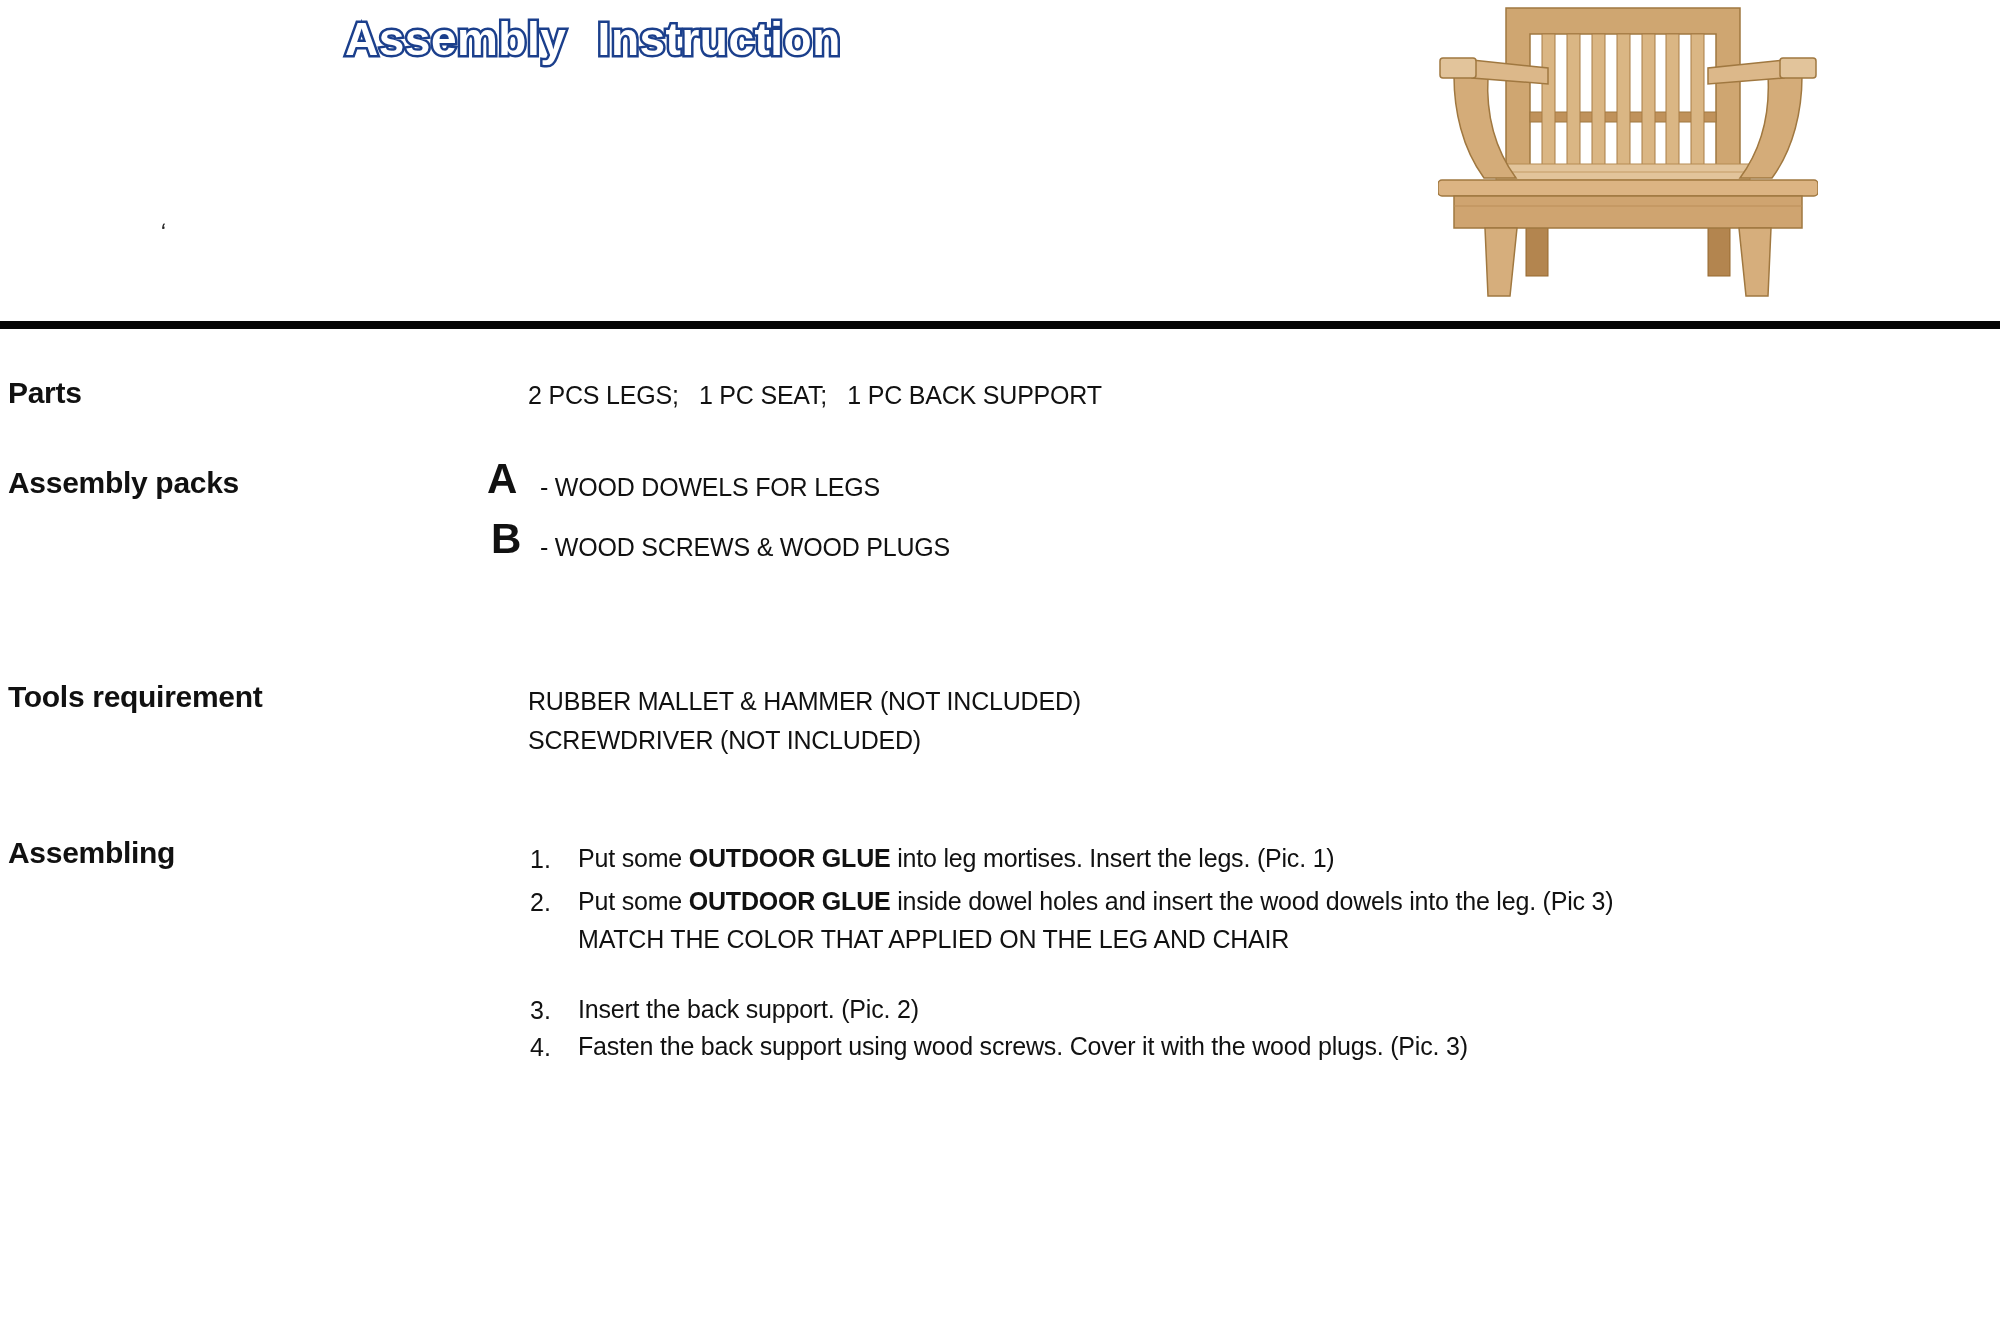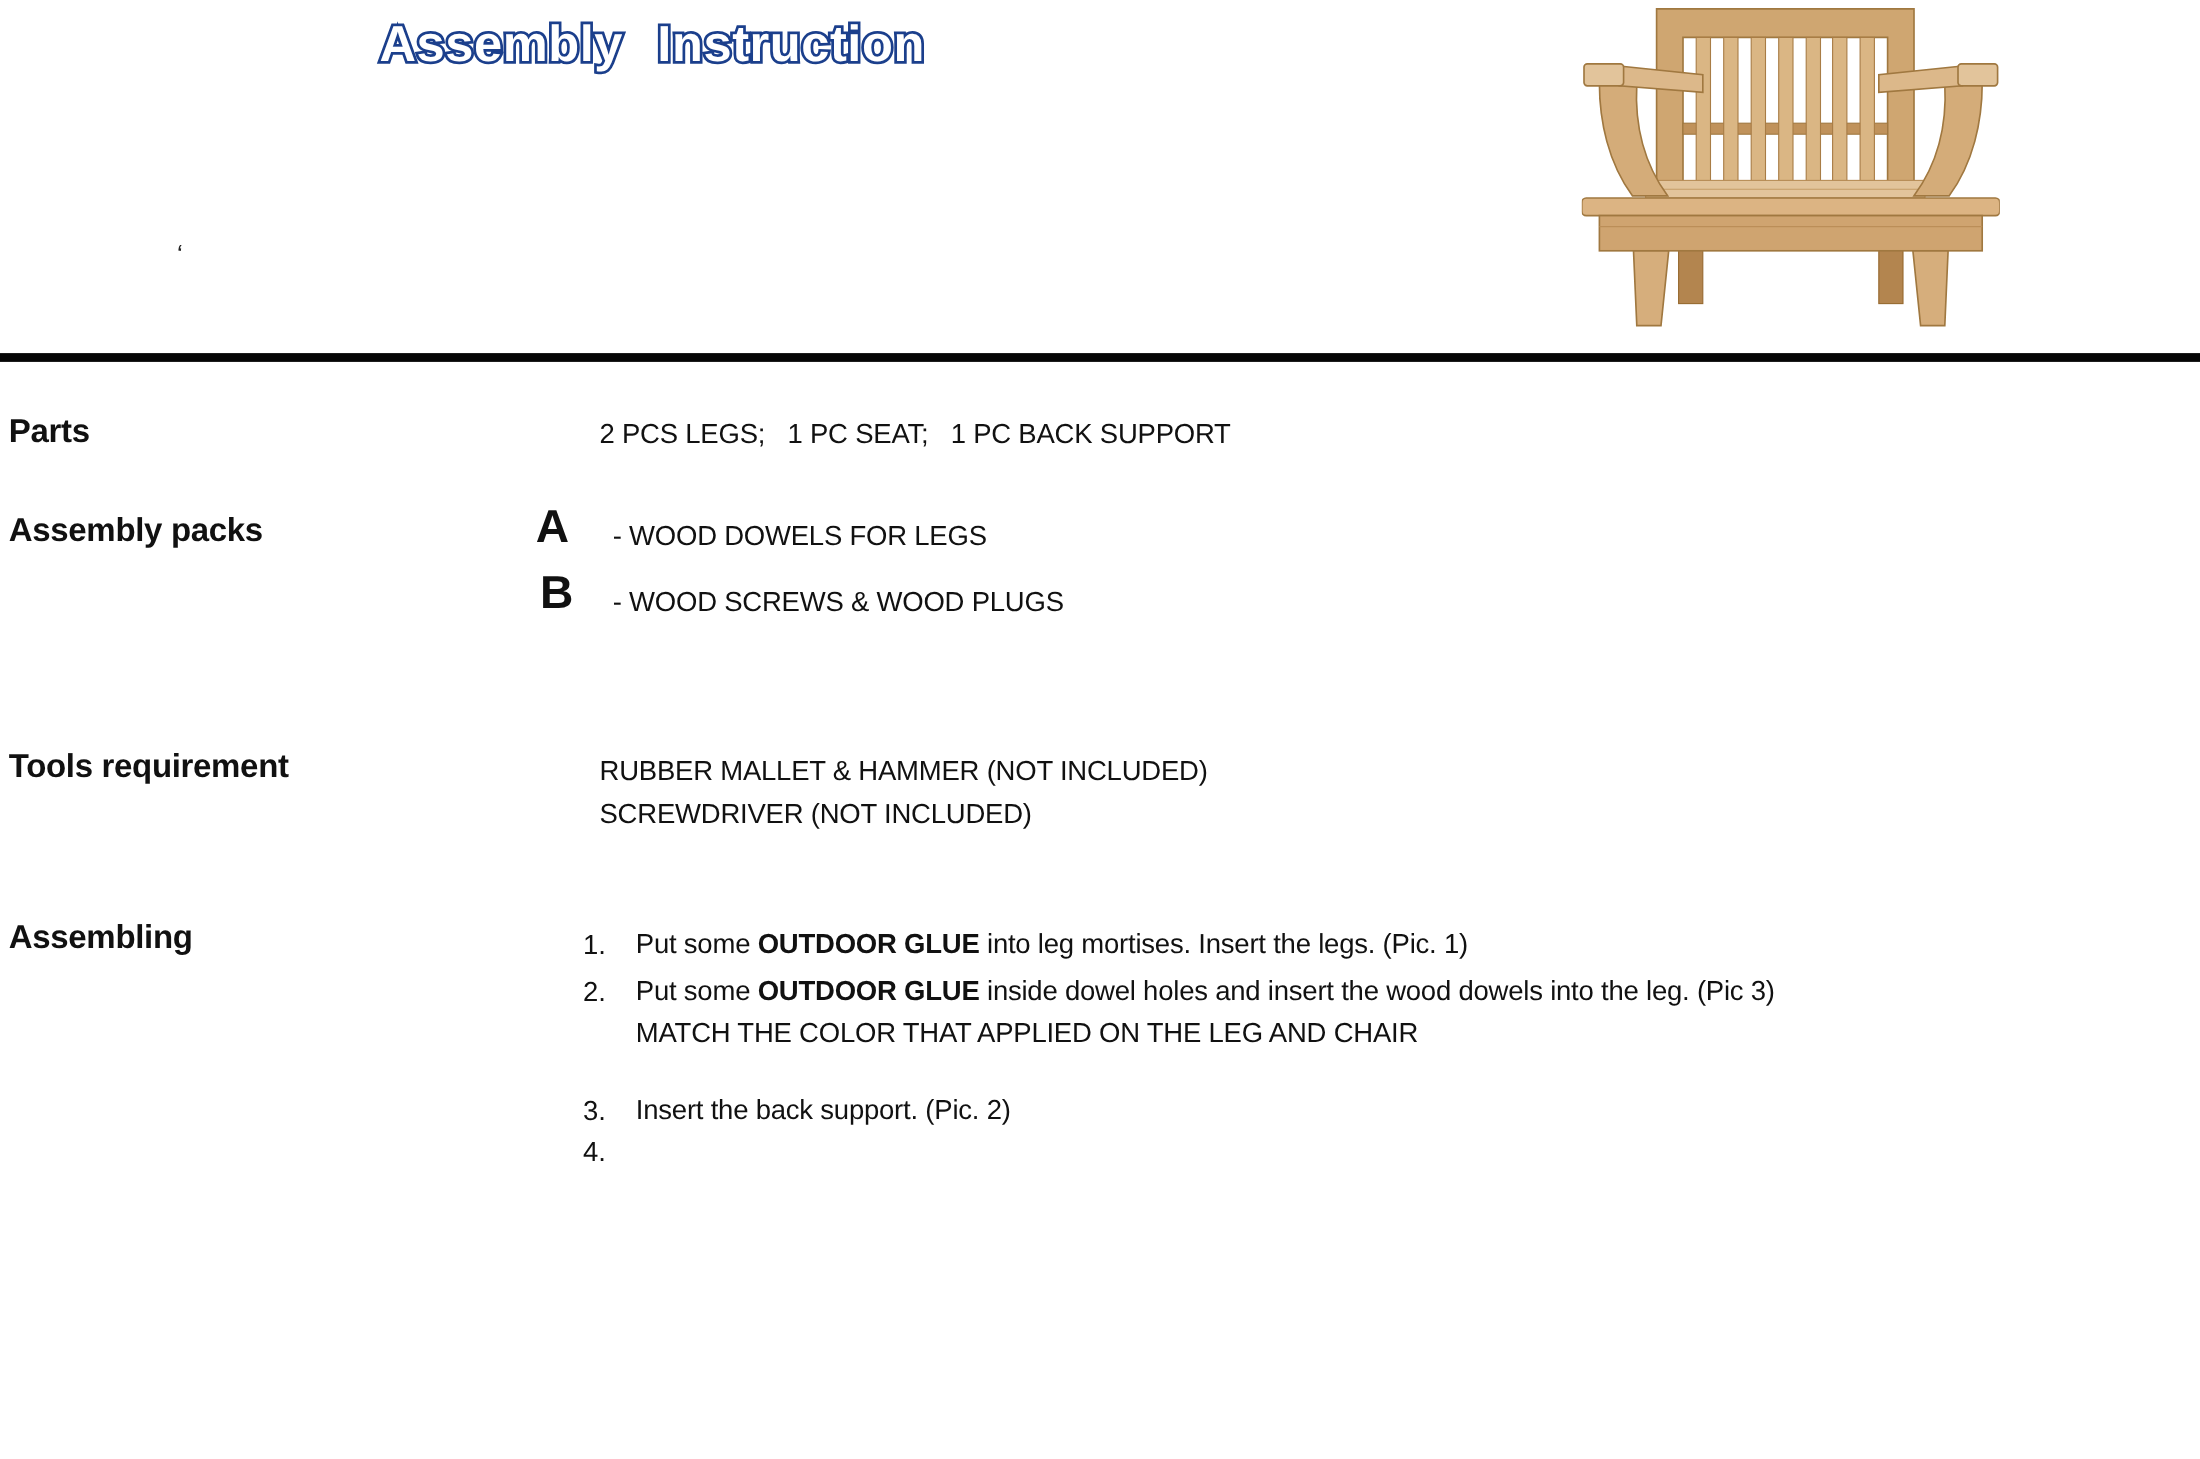--- a/index.html
+++ b/index.html
@@ -48,21 +48,20 @@
     left: 8px;
     font-size: 30px;
     font-weight: 700;
     letter-spacing: -0.3px;
     white-space: nowrap;
   }
   .body-text {
     font-size: 25px;
     letter-spacing: -0.2px;
     white-space: pre-wrap;
-    margin-left: 17px;
   }
   .pack-key {
     font-size: 42px;
     font-weight: 700;
   }
   .step-num { left: 530px; width: 40px; font-size: 25px; }
   .step-text { left: 578px; font-size: 25px; letter-spacing: -0.2px; white-space: nowrap; }
   .step-text b { font-weight: 700; }
   .footer-code {
     right: 28px; top: 1286px;
@@ -149,18 +148,19 @@
   <div class="abs step-text" style="top:844px"><span>Put some </span><b>OUTDOOR GLUE</b><span> into leg mortises. Insert the legs. (Pic. 1)</span></div>
 
   <div class="abs step-num" style="top:888px">2.</div>
   <div class="abs step-text" style="top:887px"><span>Put some </span><b>OUTDOOR GLUE</b><span> inside dowel holes and insert the wood dowels into the leg. (Pic 3)</span></div>
   <div class="abs step-text" style="top:925px">MATCH THE COLOR THAT APPLIED ON THE LEG AND CHAIR</div>
 
   <div class="abs step-num" style="top:996px">3.</div>
   <div class="abs step-text" style="top:995px"><span>Insert the back support. (Pic. 2)</span></div>
 
   <div class="abs step-num" style="top:1033px">4.</div>
+  <div class="abs step-text" style="top:1032px"><span>Fasten the back support using wood screws. Cover it with the wood plugs. (Pic. 3)</span></div>
 
   <div class="abs footer-code">231020</div>
   <div class="abs rule-bottom-thin"></div>
   <div class="abs rule-bottom-thick"></div>
 
 </div>
 
 </body></html>

